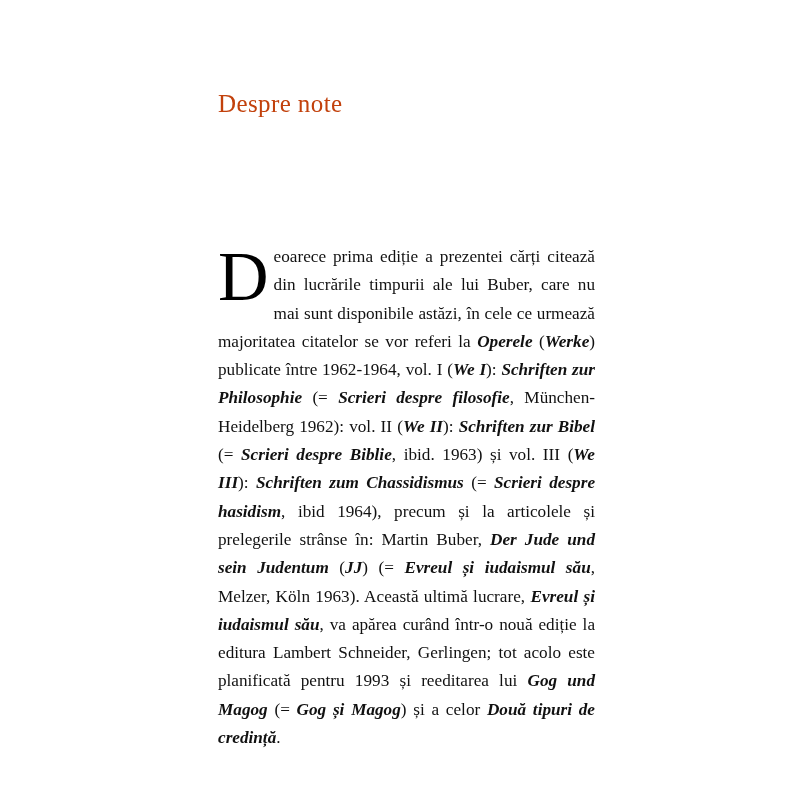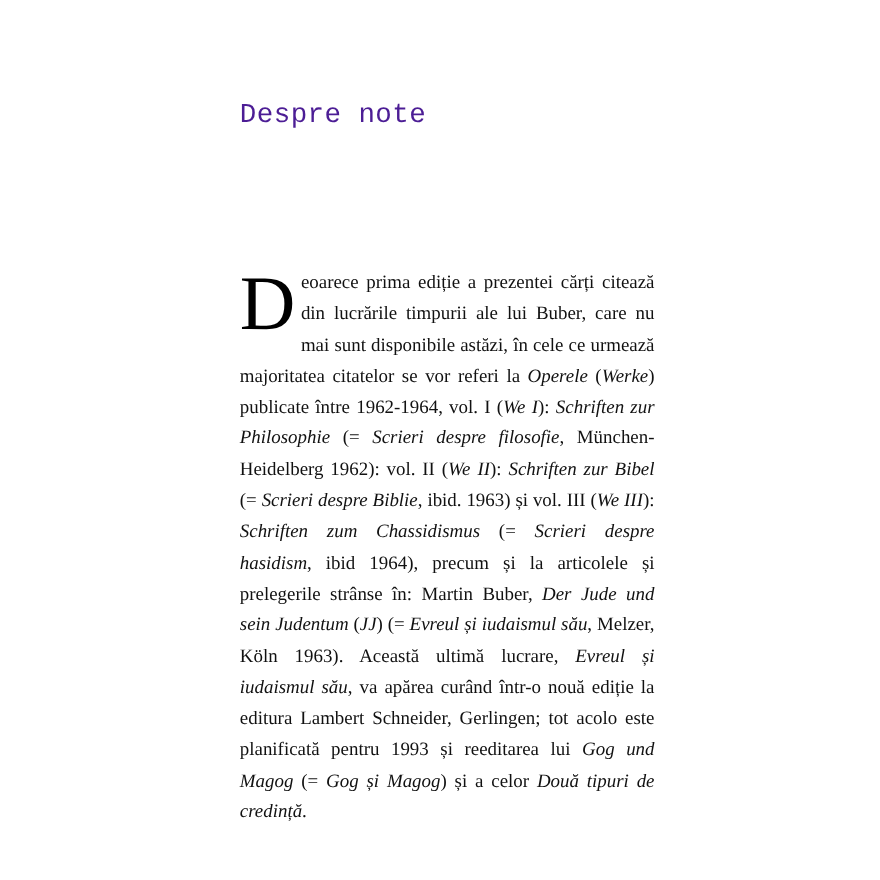--- a/index.html
+++ b/index.html
@@ -17,25 +17,25 @@
   .page {
     position: relative;
     width: 800px;
     height: 800px;
     box-sizing: border-box;
   }
   .page-title {
     position: absolute;
     left: 218px;
     top: 90px;
-    font-family: Liberation Mono, monospace;
+    font-family: Liberation Serif, serif;
     font-size: 25px;
     font-weight: normal;
     letter-spacing: 0.4px;
-    color: #4c1d95;
+    color: #c2410c;
     margin: 0;
   }
   .body-block {
     position: absolute;
     left: 218px;
     top: 243px;
     width: 377px;
   }
   .body-text {
     font-family: "Liberation Serif", serif;
@@ -51,20 +51,21 @@
     float: left;
     font-family: "Liberation Serif", serif;
     font-size: 70px;
     line-height: 56px;
     padding: 4px 5px 0 0;
     margin-top: 2px;
     color: #000000;
   }
   .it {
     font-style: italic;
+    font-weight: bold;
   }
 </style>
 </head>
 <body>
 
 <div class="page">
 
   <h1 class="page-title">Despre note</h1>
 
   <div class="body-block">

